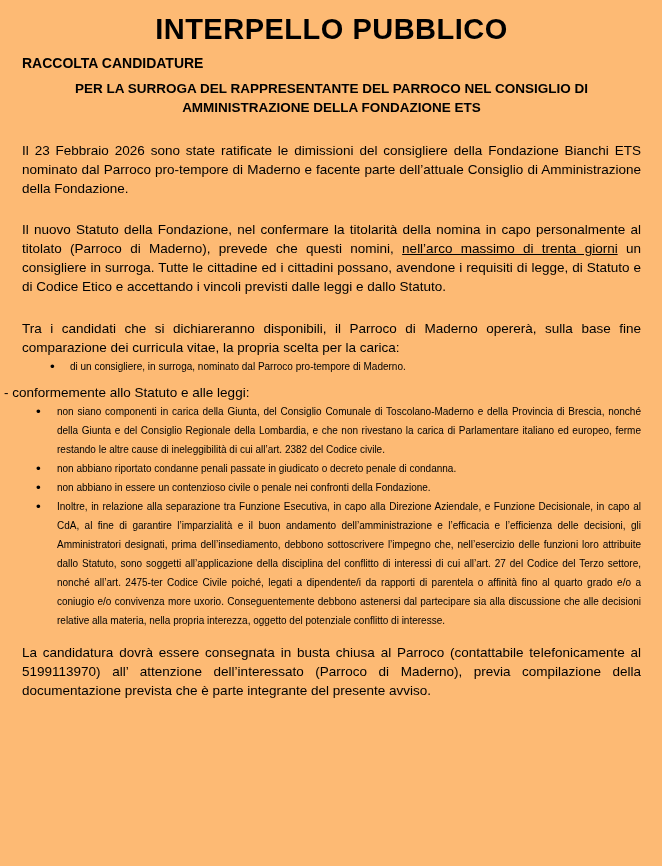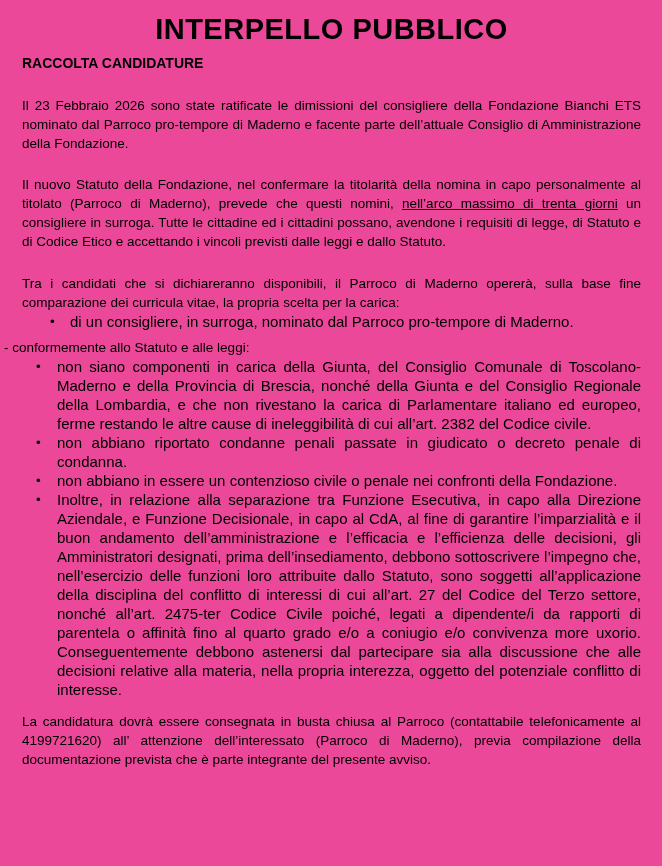--- a/index.html
+++ b/index.html
@@ -5,21 +5,21 @@
   html, body {
     margin: 0;
     padding: 0;
     background: #ffffff;
   }
   .page {
     position: relative;
     box-sizing: border-box;
     width: 662px;
     height: 866px;
-    background: #ec4899;
+    background: #fdba74;
     color: #000000;
     font-family: "Liberation Sans", "DejaVu Sans", sans-serif;
     padding: 13px 21px 0 22px;
     overflow: hidden;
   }
   .doc-title {
     margin: 0;
     font-size: 29px;
     line-height: 32px;
     font-weight: bold;
@@ -50,21 +50,21 @@
 
   .par-ratification { margin-top: 24px; }
   .par-statute      { margin-top: 22px; }
   .par-selection    { margin-top: 23px; }
   .par-closing      { margin-top: 13px; }
 
   ul.doc-list {
     list-style: none;
     margin: 0;
     padding: 0;
-    font-size: 15px;
+    font-size: 10px;
     line-height: 19px;
   }
   ul.doc-list li { position: relative; }
   ul.doc-list li::before {
     content: "\2022";
     position: absolute;
     font-size: 13.5px;
   }
   .role-list { margin-top: 28px; }
   .role-list li { padding-left: 48px; }
@@ -85,20 +85,21 @@
 </style>
 </head>
 <body>
 
 <div class="page">
 
   <h1 class="doc-title">INTERPELLO PUBBLICO</h1>
 
   <div class="doc-subtitle">RACCOLTA CANDIDATURE</div>
 
+  <div class="doc-subject">PER LA SURROGA DEL RAPPRESENTANTE DEL PARROCO NEL CONSIGLIO DI AMMINISTRAZIONE DELLA FONDAZIONE ETS</div>
 
   <p class="body-par just par-ratification">Il 23 Febbraio 2026 sono state ratificate le dimissioni del consigliere della Fondazione Bianchi ETS nominato dal Parroco pro-tempore di Maderno e facente parte dell’attuale Consiglio di Amministrazione della Fondazione.</p>
 
   <p class="body-par just par-statute"><span>Il nuovo Statuto della Fondazione, nel confermare la titolarità della nomina in capo personalmente al titolato (Parroco di Maderno), prevede che questi nomini, </span><span class="underline">nell’arco massimo di trenta giorni</span><span> un consigliere in surroga. Tutte le cittadine ed i cittadini possano, avendone i requisiti di legge, di Statuto e di Codice Etico e accettando i vincoli previsti dalle leggi e dallo Statuto.</span></p>
 
   <p class="body-par just par-selection">Tra i candidati che si dichiareranno disponibili, il Parroco di Maderno opererà, sulla base fine comparazione dei curricula vitae, la propria scelta per la carica:</p>
 
   <ul class="doc-list role-list">
     <li>di un consigliere, in surroga, nominato dal Parroco pro-tempore di Maderno.</li>
   </ul>
@@ -106,15 +107,15 @@
 
   <p class="body-par eligibility-condition">- conformemente allo Statuto e alle leggi:</p>
 
   <ul class="doc-list req-list">
     <li>non siano componenti in carica della Giunta, del Consiglio Comunale di Toscolano-Maderno e della Provincia di Brescia, nonché della Giunta e del Consiglio Regionale della Lombardia, e che non rivestano la carica di Parlamentare italiano ed europeo, ferme restando le altre cause di ineleggibilità di cui all’art. 2382 del Codice civile.</li>
     <li>non abbiano riportato condanne penali passate in giudicato o decreto penale di condanna.</li>
     <li>non abbiano in essere un contenzioso civile o penale nei confronti della Fondazione.</li>
     <li>Inoltre, in relazione alla separazione tra Funzione Esecutiva, in capo alla Direzione Aziendale, e Funzione Decisionale, in capo al CdA, al fine di garantire l’imparzialità e il buon andamento dell’amministrazione e l’efficacia e l’efficienza delle decisioni, gli Amministratori designati, prima dell’insediamento, debbono sottoscrivere l’impegno che, nell’esercizio delle funzioni loro attribuite dallo Statuto, sono soggetti all’applicazione della disciplina del conflitto di interessi di cui all’art. 27 del Codice del Terzo settore, nonché all’art. 2475-ter Codice Civile poiché, legati a dipendente/i da rapporti di parentela o affinità fino al quarto grado e/o a coniugio e/o convivenza more uxorio. Conseguentemente debbono astenersi dal partecipare sia alla discussione che alle decisioni relative alla materia, nella propria interezza, oggetto del potenziale conflitto di interesse.</li>
   </ul>
 
-  <p class="body-par just par-closing">La candidatura dovrà essere consegnata in busta chiusa al Parroco (contattabile telefonicamente al 4199721620) all’ attenzione dell’interessato (Parroco di Maderno), previa compilazione della documentazione prevista che è parte integrante del presente avviso.</p>
+  <p class="body-par just par-closing">La candidatura dovrà essere consegnata in busta chiusa al Parroco (contattabile telefonicamente al 5199113970) all’ attenzione dell’interessato (Parroco di Maderno), previa compilazione della documentazione prevista che è parte integrante del presente avviso.</p>
 
 </div>
 
 </body></html>

